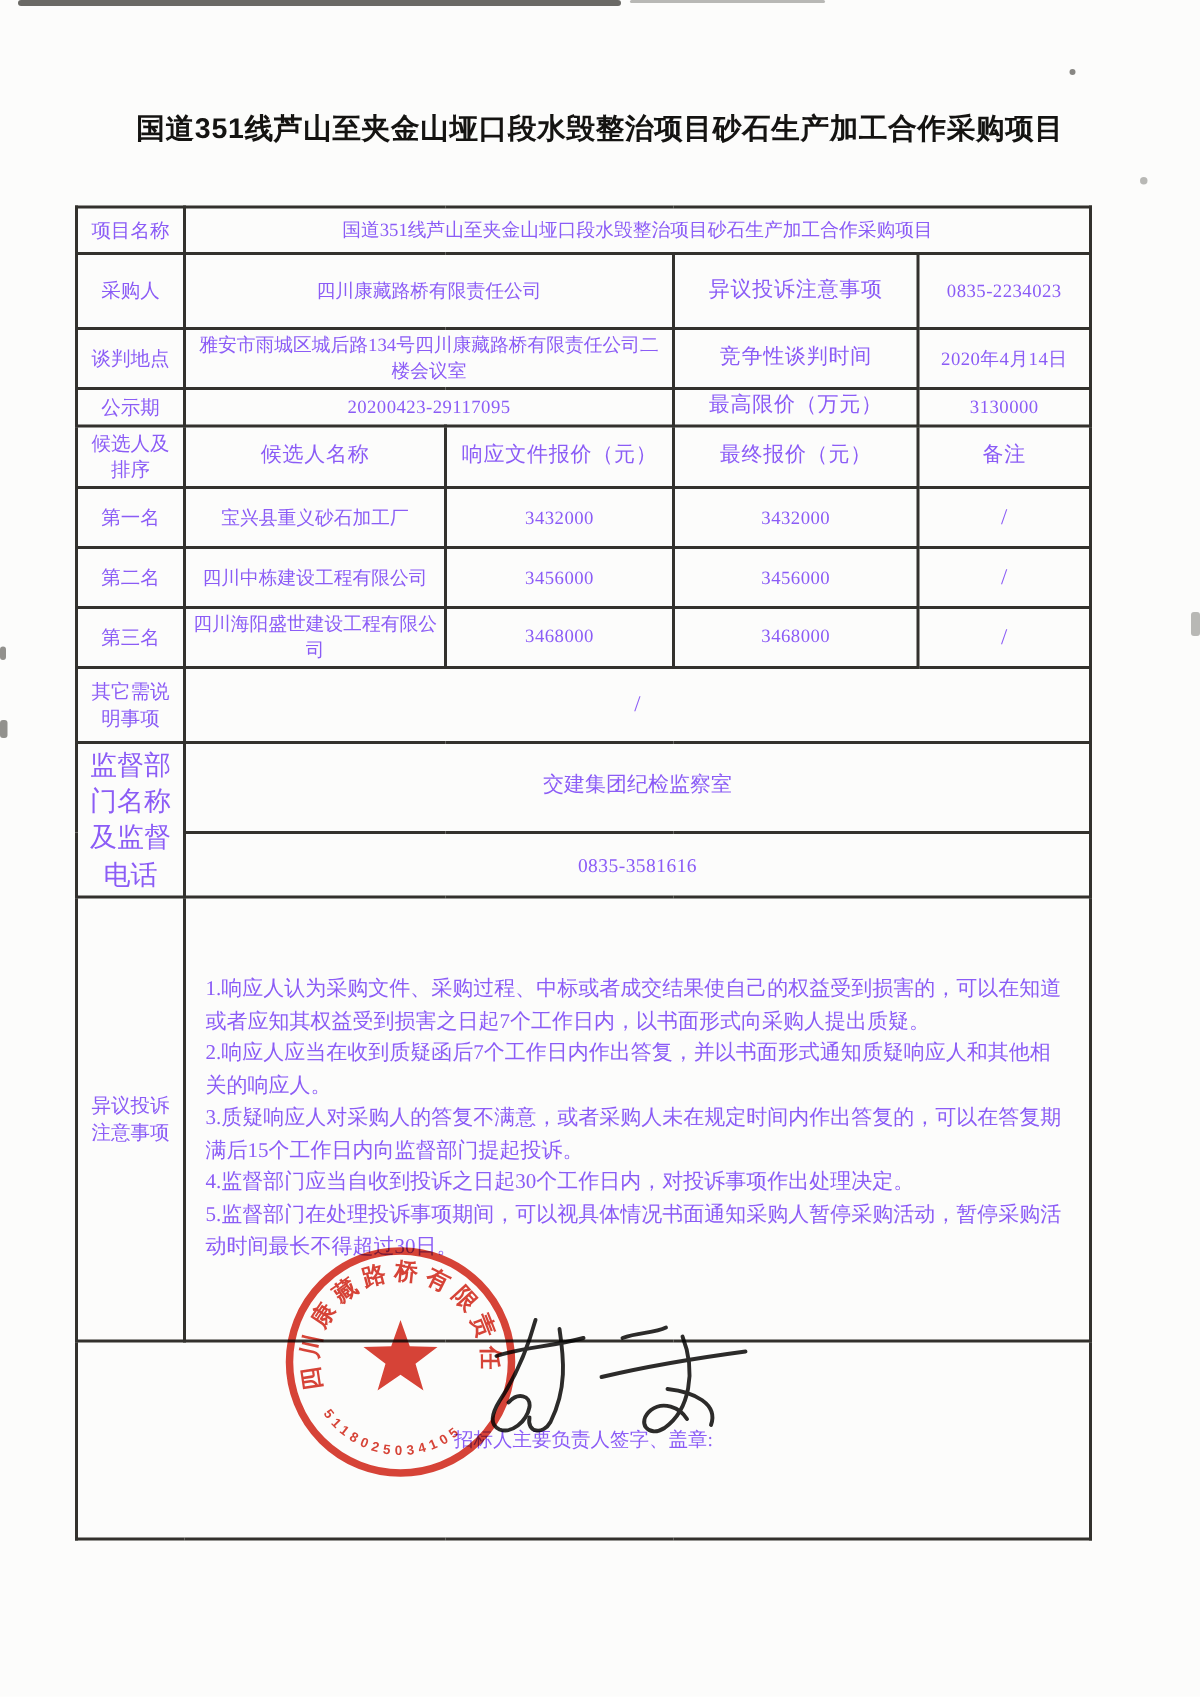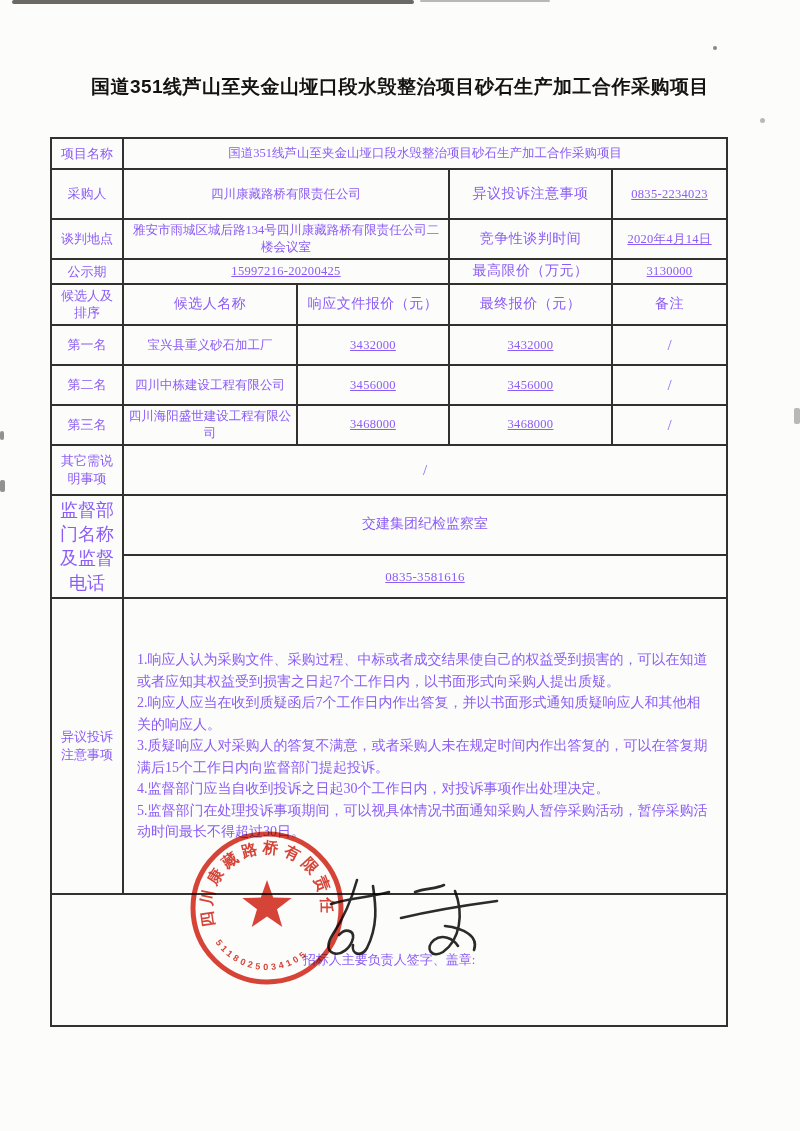--- a/index.html
+++ b/index.html
@@ -31,21 +31,21 @@
     padding:2px 4px;
     vertical-align:middle;
     text-align:center;
     word-break:break-all;
     line-height:1.35;
   }
   td.lab{text-align:left;padding-left:5px;padding-right:6px;font-size:13px;}
   td.lab-c{text-align:center;padding-left:3px;padding-right:3px;font-size:18px;}
   td.tl{text-align:left;padding-left:7px;}
   td.hdr{font-size:14px;letter-spacing:0.5px;}
-  td.num{font-size:12.5px;letter-spacing:0.3px;text-decoration:underline;}
+  td.num{font-size:12.5px;letter-spacing:0.3px;}
   td.slash{font-size:15px;}
   .obj-wrap{padding:0 9px;text-align:left;}
   .obj-line{font-size:14px;line-height:21.5px;text-align:left;}
   td.sigrow{text-align:left;padding-left:8px;font-size:13px;}
   
   .stamp{position:absolute;left:187px;top:828px;mix-blend-mode:multiply;opacity:0.88;}
   .signature{position:absolute;left:295px;top:858px;mix-blend-mode:multiply;}
 </style>
 </head>
 <body>
@@ -84,21 +84,21 @@
         <td class="num">0835-2234023</td>
       </tr>
       <tr style="height:40px">
         <td class="lab">谈判地点</td>
         <td colspan="2">雅安市雨城区城后路134号四川康藏路桥有限责任公司二楼会议室</td>
         <td class="hdr">竞争性谈判时间</td>
         <td class="num">2020年4月14日</td>
       </tr>
       <tr style="height:21px">
         <td class="lab">公示期</td>
-        <td colspan="2" class="num">15997216-20200425</td>
+        <td colspan="2" class="num">20200423-29117095</td>
         <td class="hdr">最高限价（万元）</td>
         <td class="num">3130000</td>
       </tr>
       <tr style="height:39px">
         <td class="lab">候选人及排序</td>
         <td class="hdr">候选人名称</td>
         <td class="hdr">响应文件报价（元）</td>
         <td class="hdr">最终报价（元）</td>
         <td class="hdr">备注</td>
       </tr>

